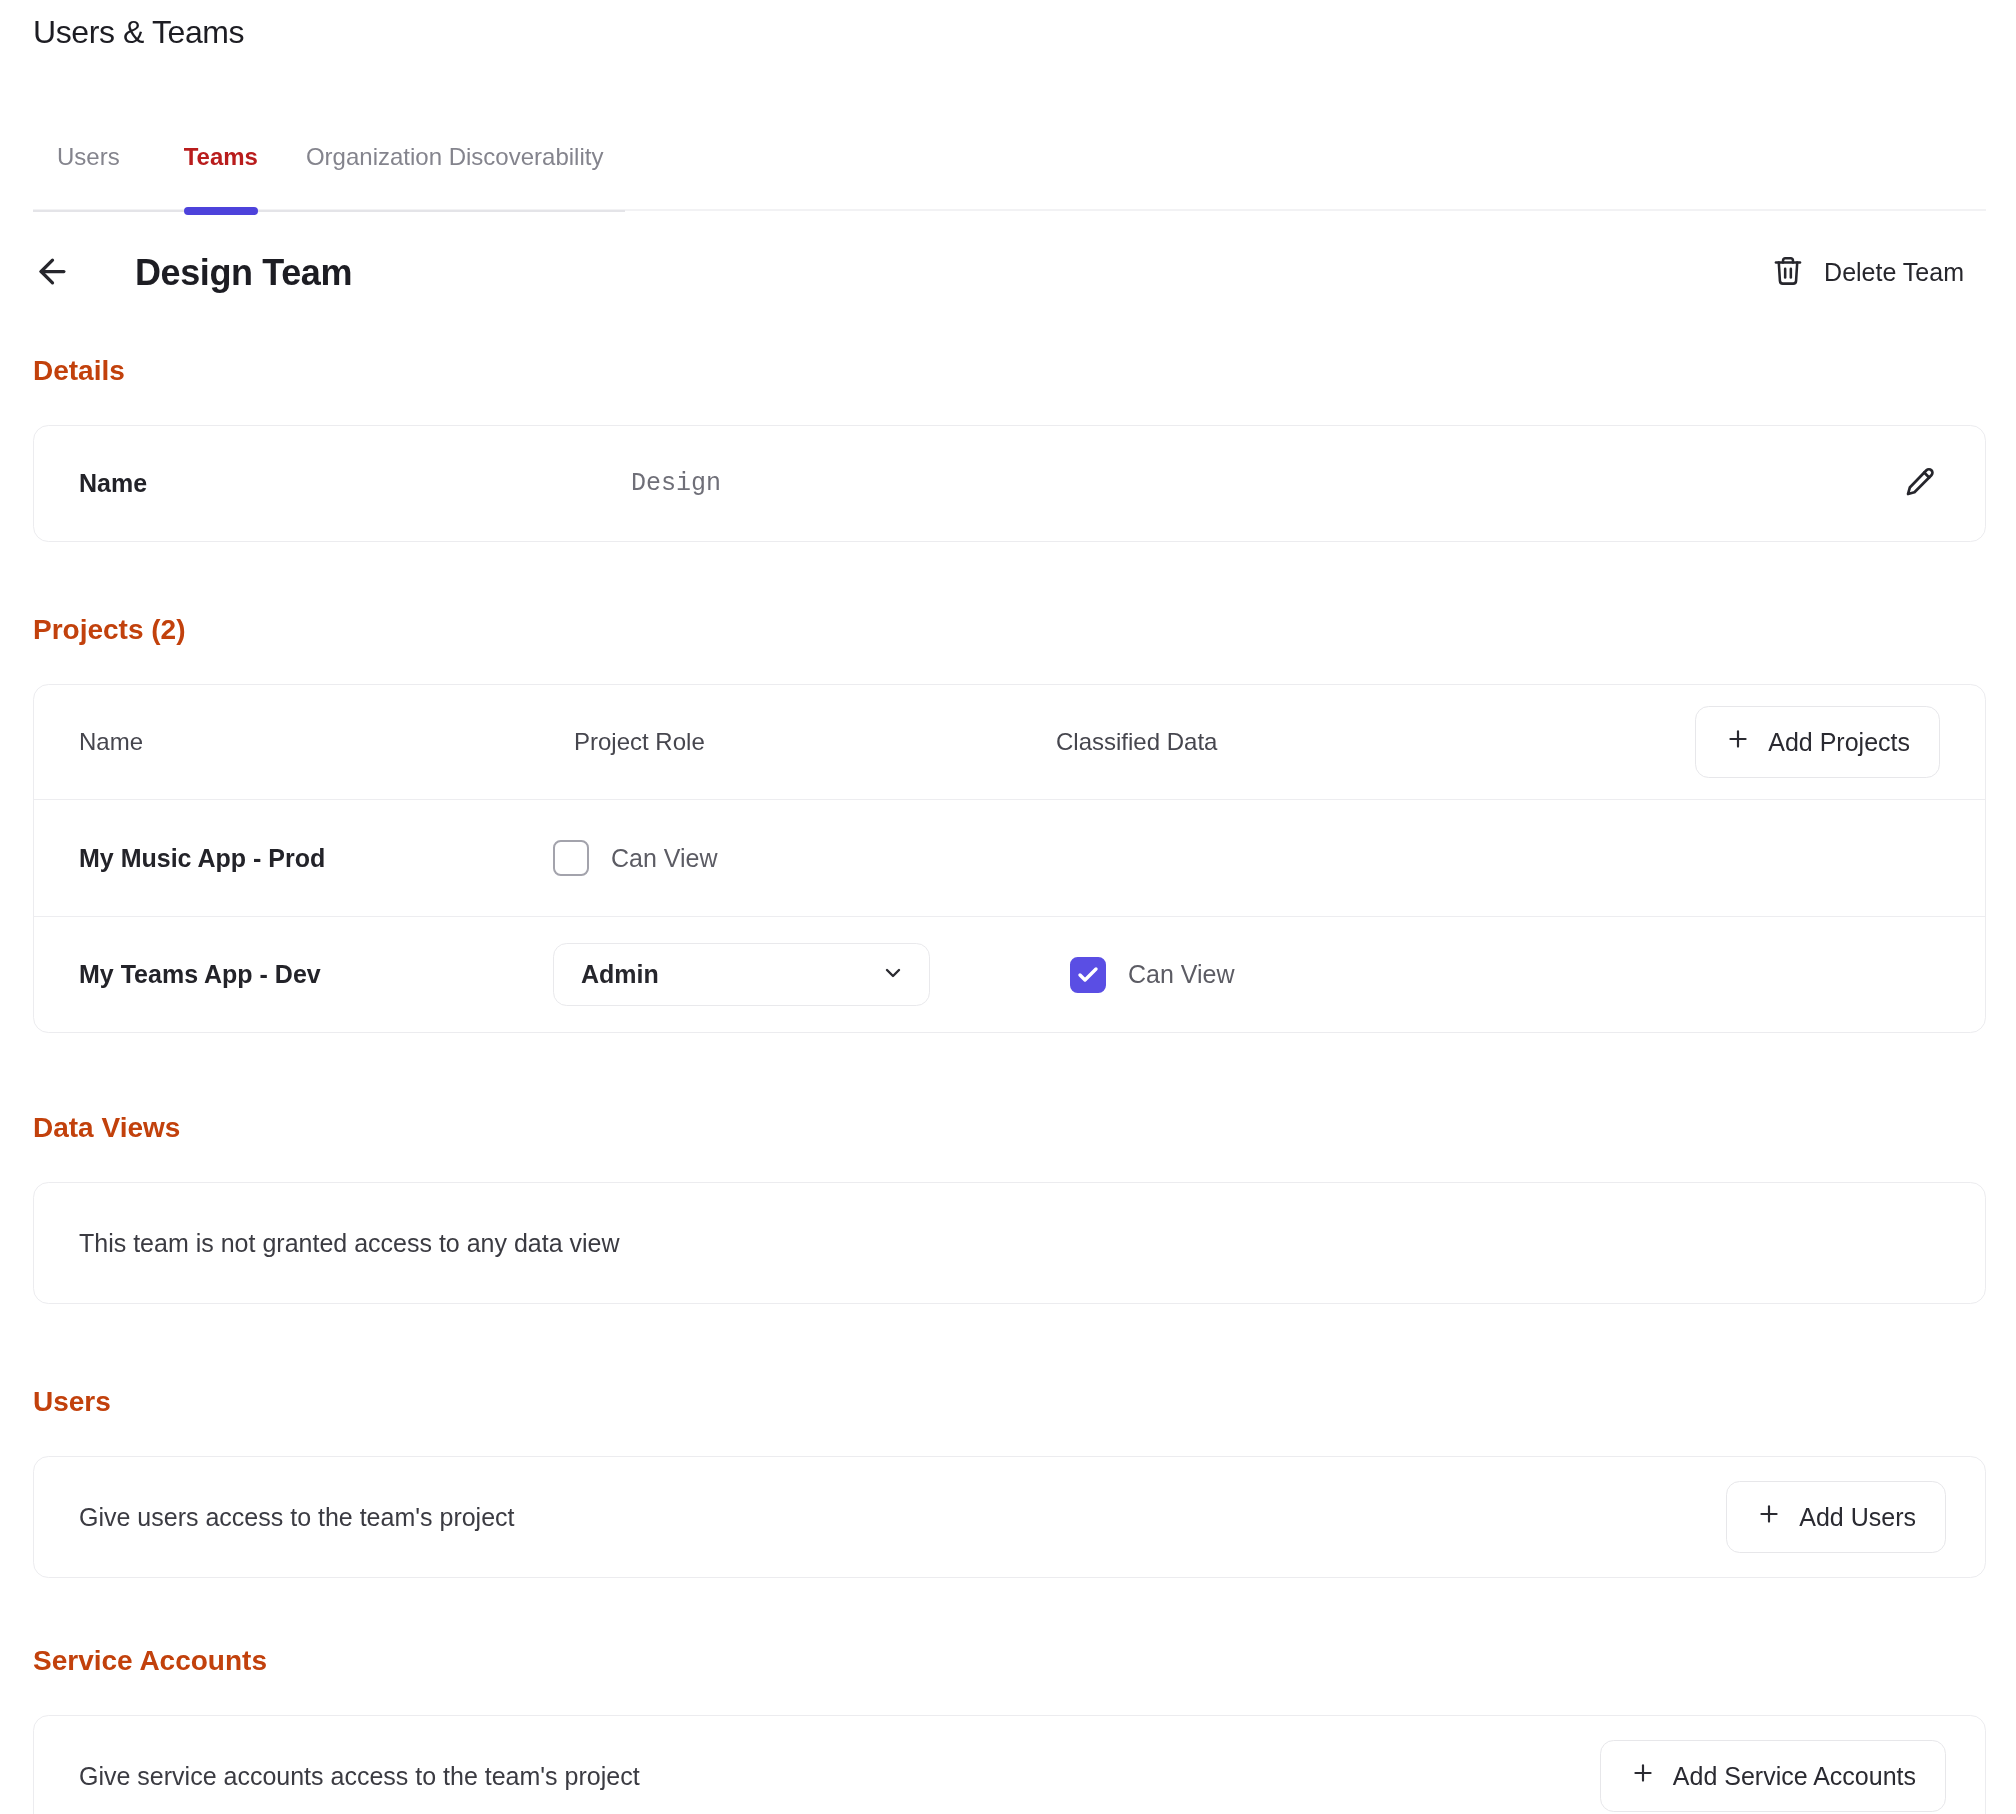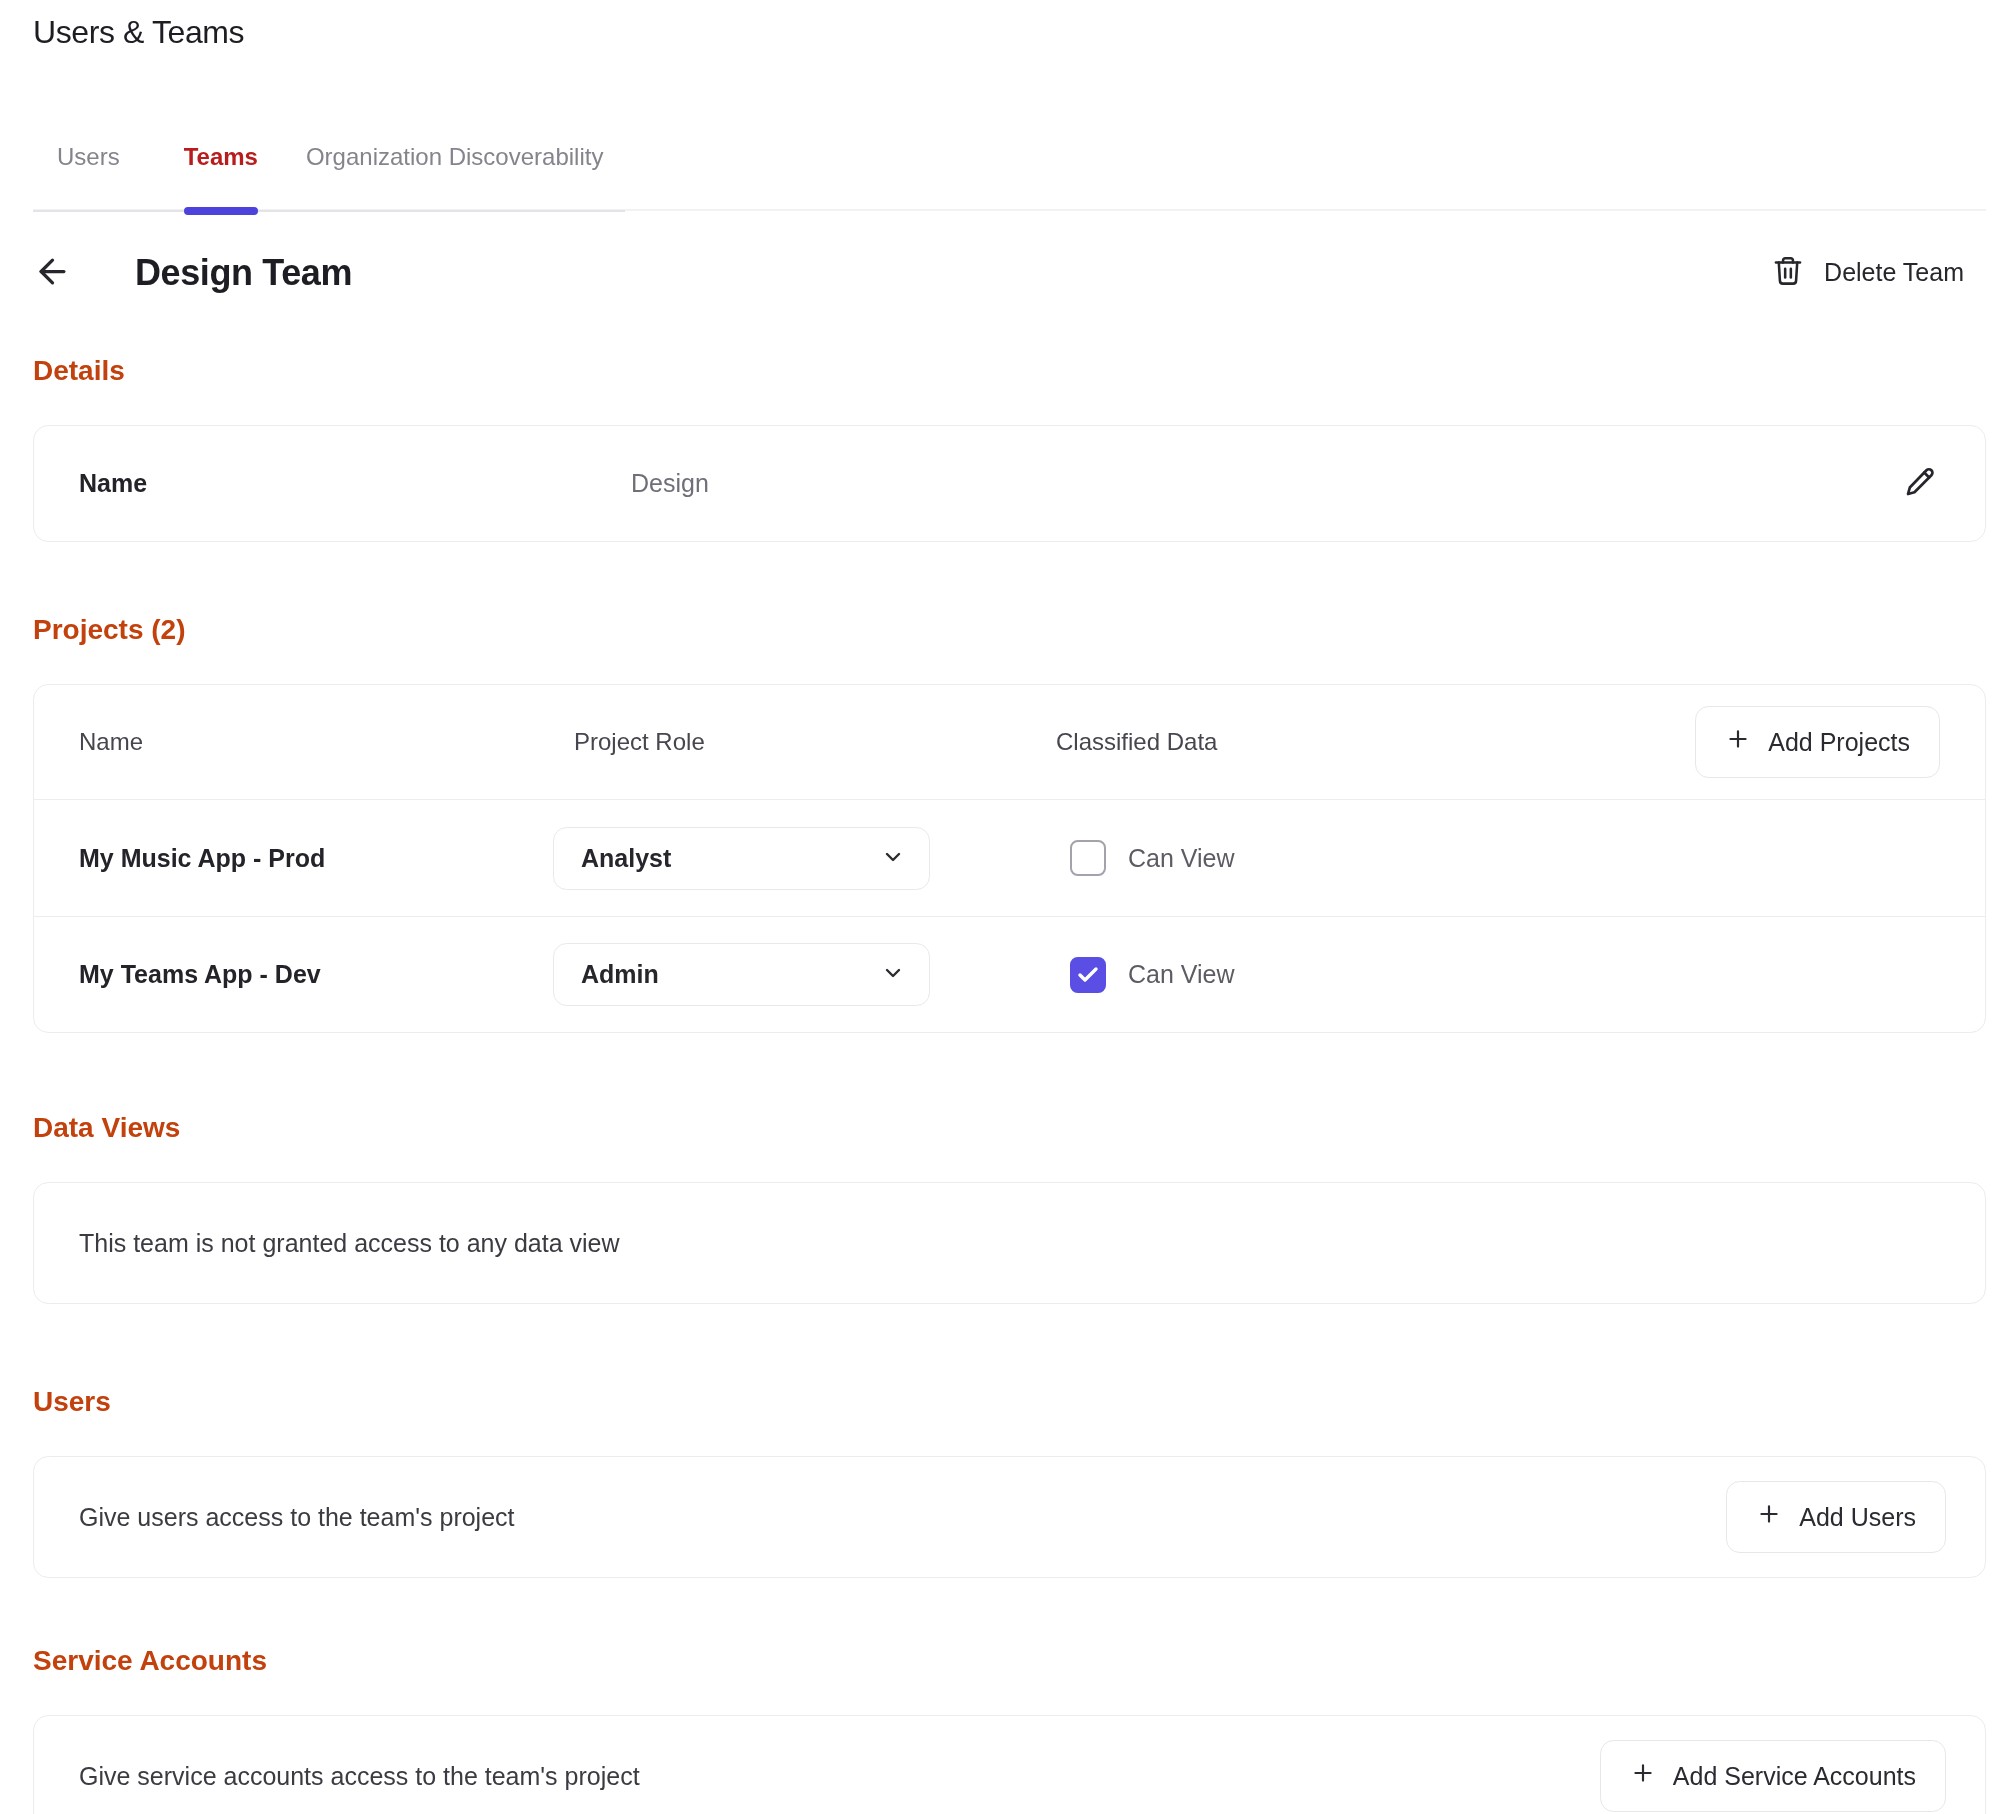--- a/index.html
+++ b/index.html
@@ -35,21 +35,21 @@
   .h-projects { margin-top:72px; }
   .h-dataviews{ margin-top:79px; }
   .h-users    { margin-top:82px; }
   .h-service  { margin-top:67px; }
 
   .card { margin-top:38px; border:1.7px solid #ececef; border-radius:15.4px; background:#fff; }
 
   
   .details-row { display:flex; align-items:center; height:115px; padding:0 45px; }
   .details-label { width:552px; flex:none; font-size:25px; font-weight:600; color:#232329; }
-  .details-value { font-size:25px; color:#6f6f78; }
+  .details-value { font-size:25px; color:#6f6f78;font-family:Liberation Mono, monospace; }
   .edit-btn { margin-left:auto; width:41px; height:41px; display:flex; align-items:center;
     justify-content:center; cursor:pointer; color:#26262c; }
   .edit-btn svg { width:36px; height:36px; }
 
   
   .p-header { display:flex; align-items:center; height:115px; padding:0 45px;
     border-bottom:1.7px solid #ededf0; font-size:24px; color:#46464e; }
   .prow { display:flex; align-items:center; height:116px; padding:0 45px;gap:7px; }
   .prow + .prow { border-top:1.7px solid #ededf0; }
   .col-name { width:467px; flex:none; }
@@ -150,30 +150,20 @@
               <path d="M12 5v14"></path>
               <path d="M5 12h14"></path>
             </svg>
         </span>
         <span>Add Projects</span>
       </button>
     </div>
 
     <div class="prow">
       <div class="col-name proj-name">My Music App - Prod</div>
-      <div class="col-role">
-        <div class="select">
-          <span class="select-value">Analyst</span>
-          <span>
-            <svg viewBox="0 0 24 24" fill="none" stroke="currentColor" stroke-width="2.4" stroke-linecap="round" stroke-linejoin="round" width="24" height="24">
-                <polyline points="6 9 12 15 18 9"></polyline>
-              </svg>
-          </span>
-        </div>
-      </div>
       <div class="col-class">
         <span class="checkbox">
           <span>
             
           </span>
         </span>
         <span class="can-view-label">Can View</span>
       </div>
     </div>
 

